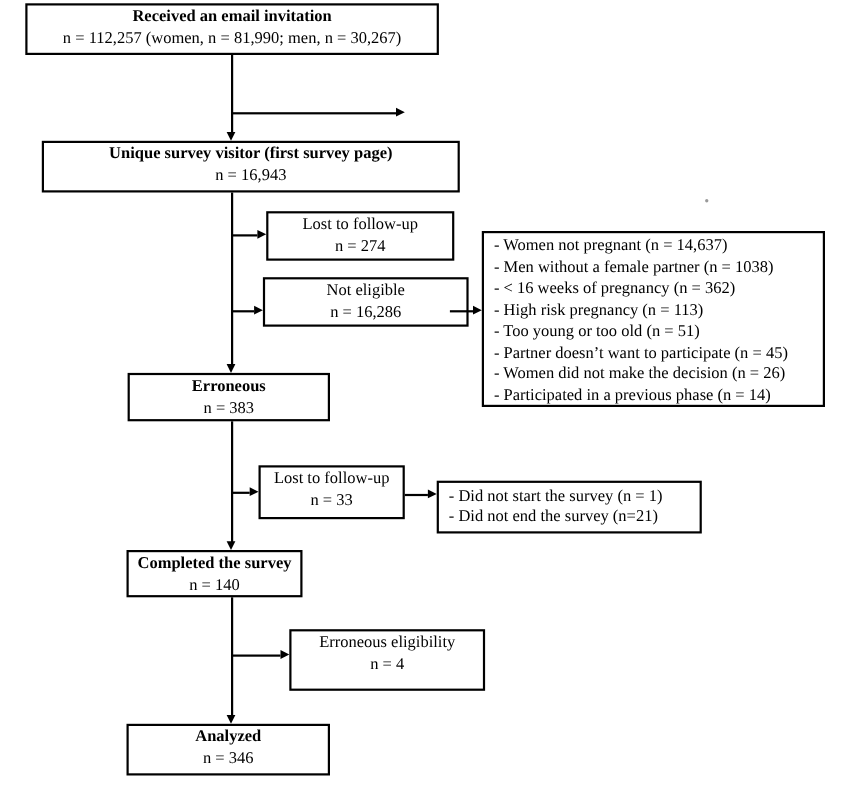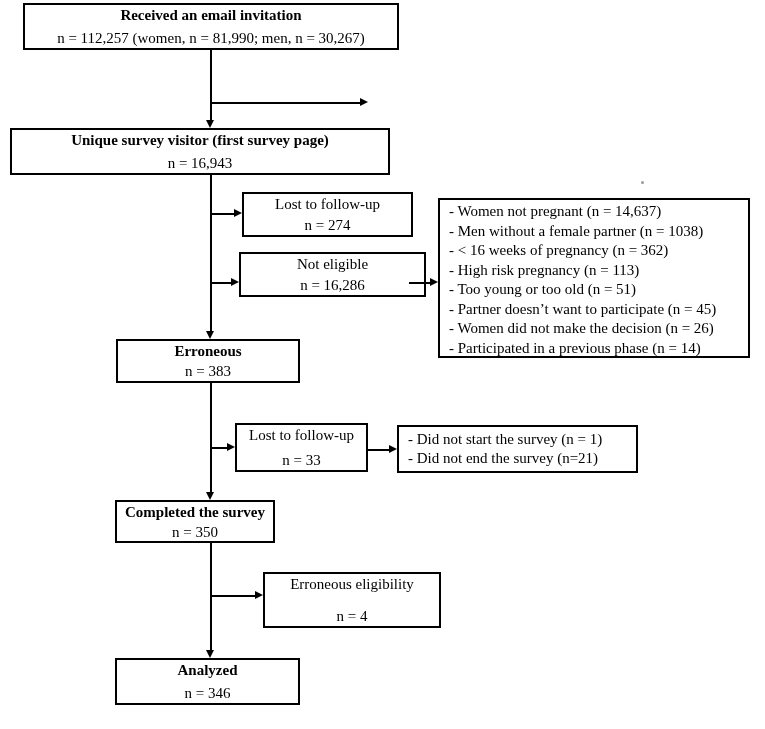--- a/index.html
+++ b/index.html
@@ -12,32 +12,33 @@
     color: #000000;
     overflow: hidden;
   }
   .box {
     position: absolute;
     border: 2px solid #000000;
     background: #ffffff;
     box-sizing: border-box;
     display: flex;
     flex-direction: column;
-    justify-content: space-between;
+    justify-content: flex-start;
     align-items: center;
     text-align: center;
     font-size: 15px;
     line-height: 20px;
   }
   .box.boldtitle .t { font-weight: bold; }
   .box.list {
     align-items: flex-start;
     text-align: left;
     padding: 2px 6px 2px 9px;
     line-height: 19.5px;
+    margin-top: 12px;
   }
   .vline { position: absolute; width: 1.5px; background: #000000; }
   .hline { position: absolute; height: 1.5px; background: #000000; }
   .arr-down {
     position: absolute; width: 0; height: 0;
     border-left: 4.5px solid transparent;
     border-right: 4.5px solid transparent;
     border-top: 8px solid #000000;
   }
   .arr-right {
@@ -55,21 +56,21 @@
 <body>
 
 <div id="canvas">
 
   <div class="box boldtitle" style="left:23px;top:3px;width:376px;height:47px">
     <div class="t">Received an email invitation</div>
     <div class="v">n = 112,257 (women, n = 81,990; men, n = 30,267)</div>
   </div>
 
 
-  <div class="box boldtitle" style="left:10px;top:128px;width:380px;height:47px">
+  <div class="box boldtitle" style="left:38px;top:128px;width:380px;height:47px">
     <div class="t">Unique survey visitor (first survey page)</div>
     <div class="v">n = 16,943</div>
   </div>
 
   <div class="box" style="left:242px;top:192px;width:171px;height:45px">
     <div class="t">Lost to follow-up</div>
     <div class="v">n = 274</div>
   </div>
 
   <div class="box" style="left:239px;top:252px;width:187px;height:45px">
@@ -98,21 +99,21 @@
     <div class="v">n = 33</div>
   </div>
 
   <div class="box list" style="left:397px;top:425px;width:241px;height:48px;justify-content:center">
     <div class="li">- Did not start the survey (n = 1)</div>
     <div class="li">- Did not end the survey (n=21)</div>
   </div>
 
   <div class="box boldtitle" style="left:115px;top:500px;width:160px;height:43px">
     <div class="t">Completed the survey</div>
-    <div class="v">n = 350</div>
+    <div class="v">n = 140</div>
   </div>
 
   <div class="box" style="left:263px;top:572px;width:178px;height:56px">
     <div class="t">Erroneous eligibility</div>
     <div class="v">n = 4</div>
   </div>
 
   <div class="box boldtitle" style="left:115px;top:658px;width:185px;height:47px">
     <div class="t">Analyzed</div>
     <div class="v">n = 346</div>

